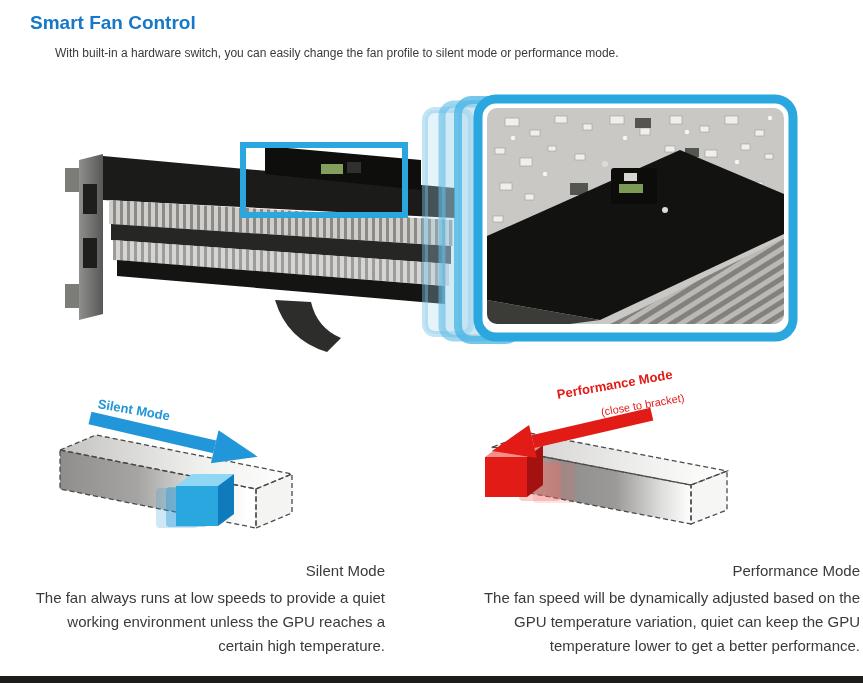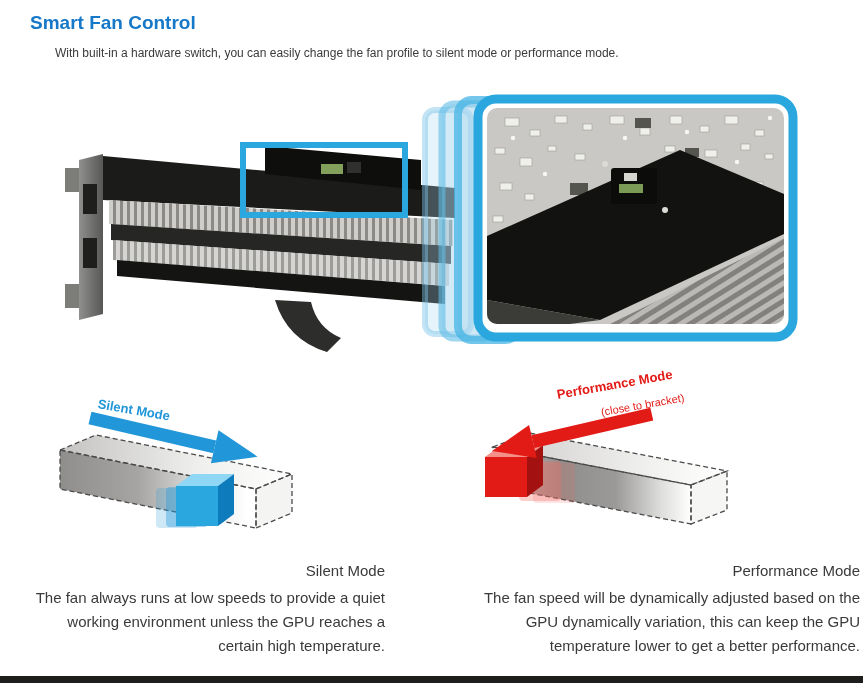--- a/index.html
+++ b/index.html
@@ -252,17 +252,17 @@
     <div class="arrow-label label-perf">Performance Mode</div>
     <div class="label-perf-sub">(close to bracket)</div>
   </div>
 
   <div class="mode-text mode-silent">
     <h3>Silent Mode</h3>
     <p>The fan always runs at low speeds to provide a quiet working environment unless the GPU reaches a certain high temperature.</p>
   </div>
   <div class="mode-text mode-perf">
     <h3>Performance Mode</h3>
-    <p>The fan speed will be dynamically adjusted based on the GPU dynamically variation, this can keep the GPU temperature lower to get a better performance.</p>
+    <p>The fan speed will be dynamically adjusted based on the GPU temperature variation, quiet can keep the GPU temperature lower to get a better performance.</p>
   </div>
 
   <div class="footer-bar"></div>
 </div>
 
 </body></html>

